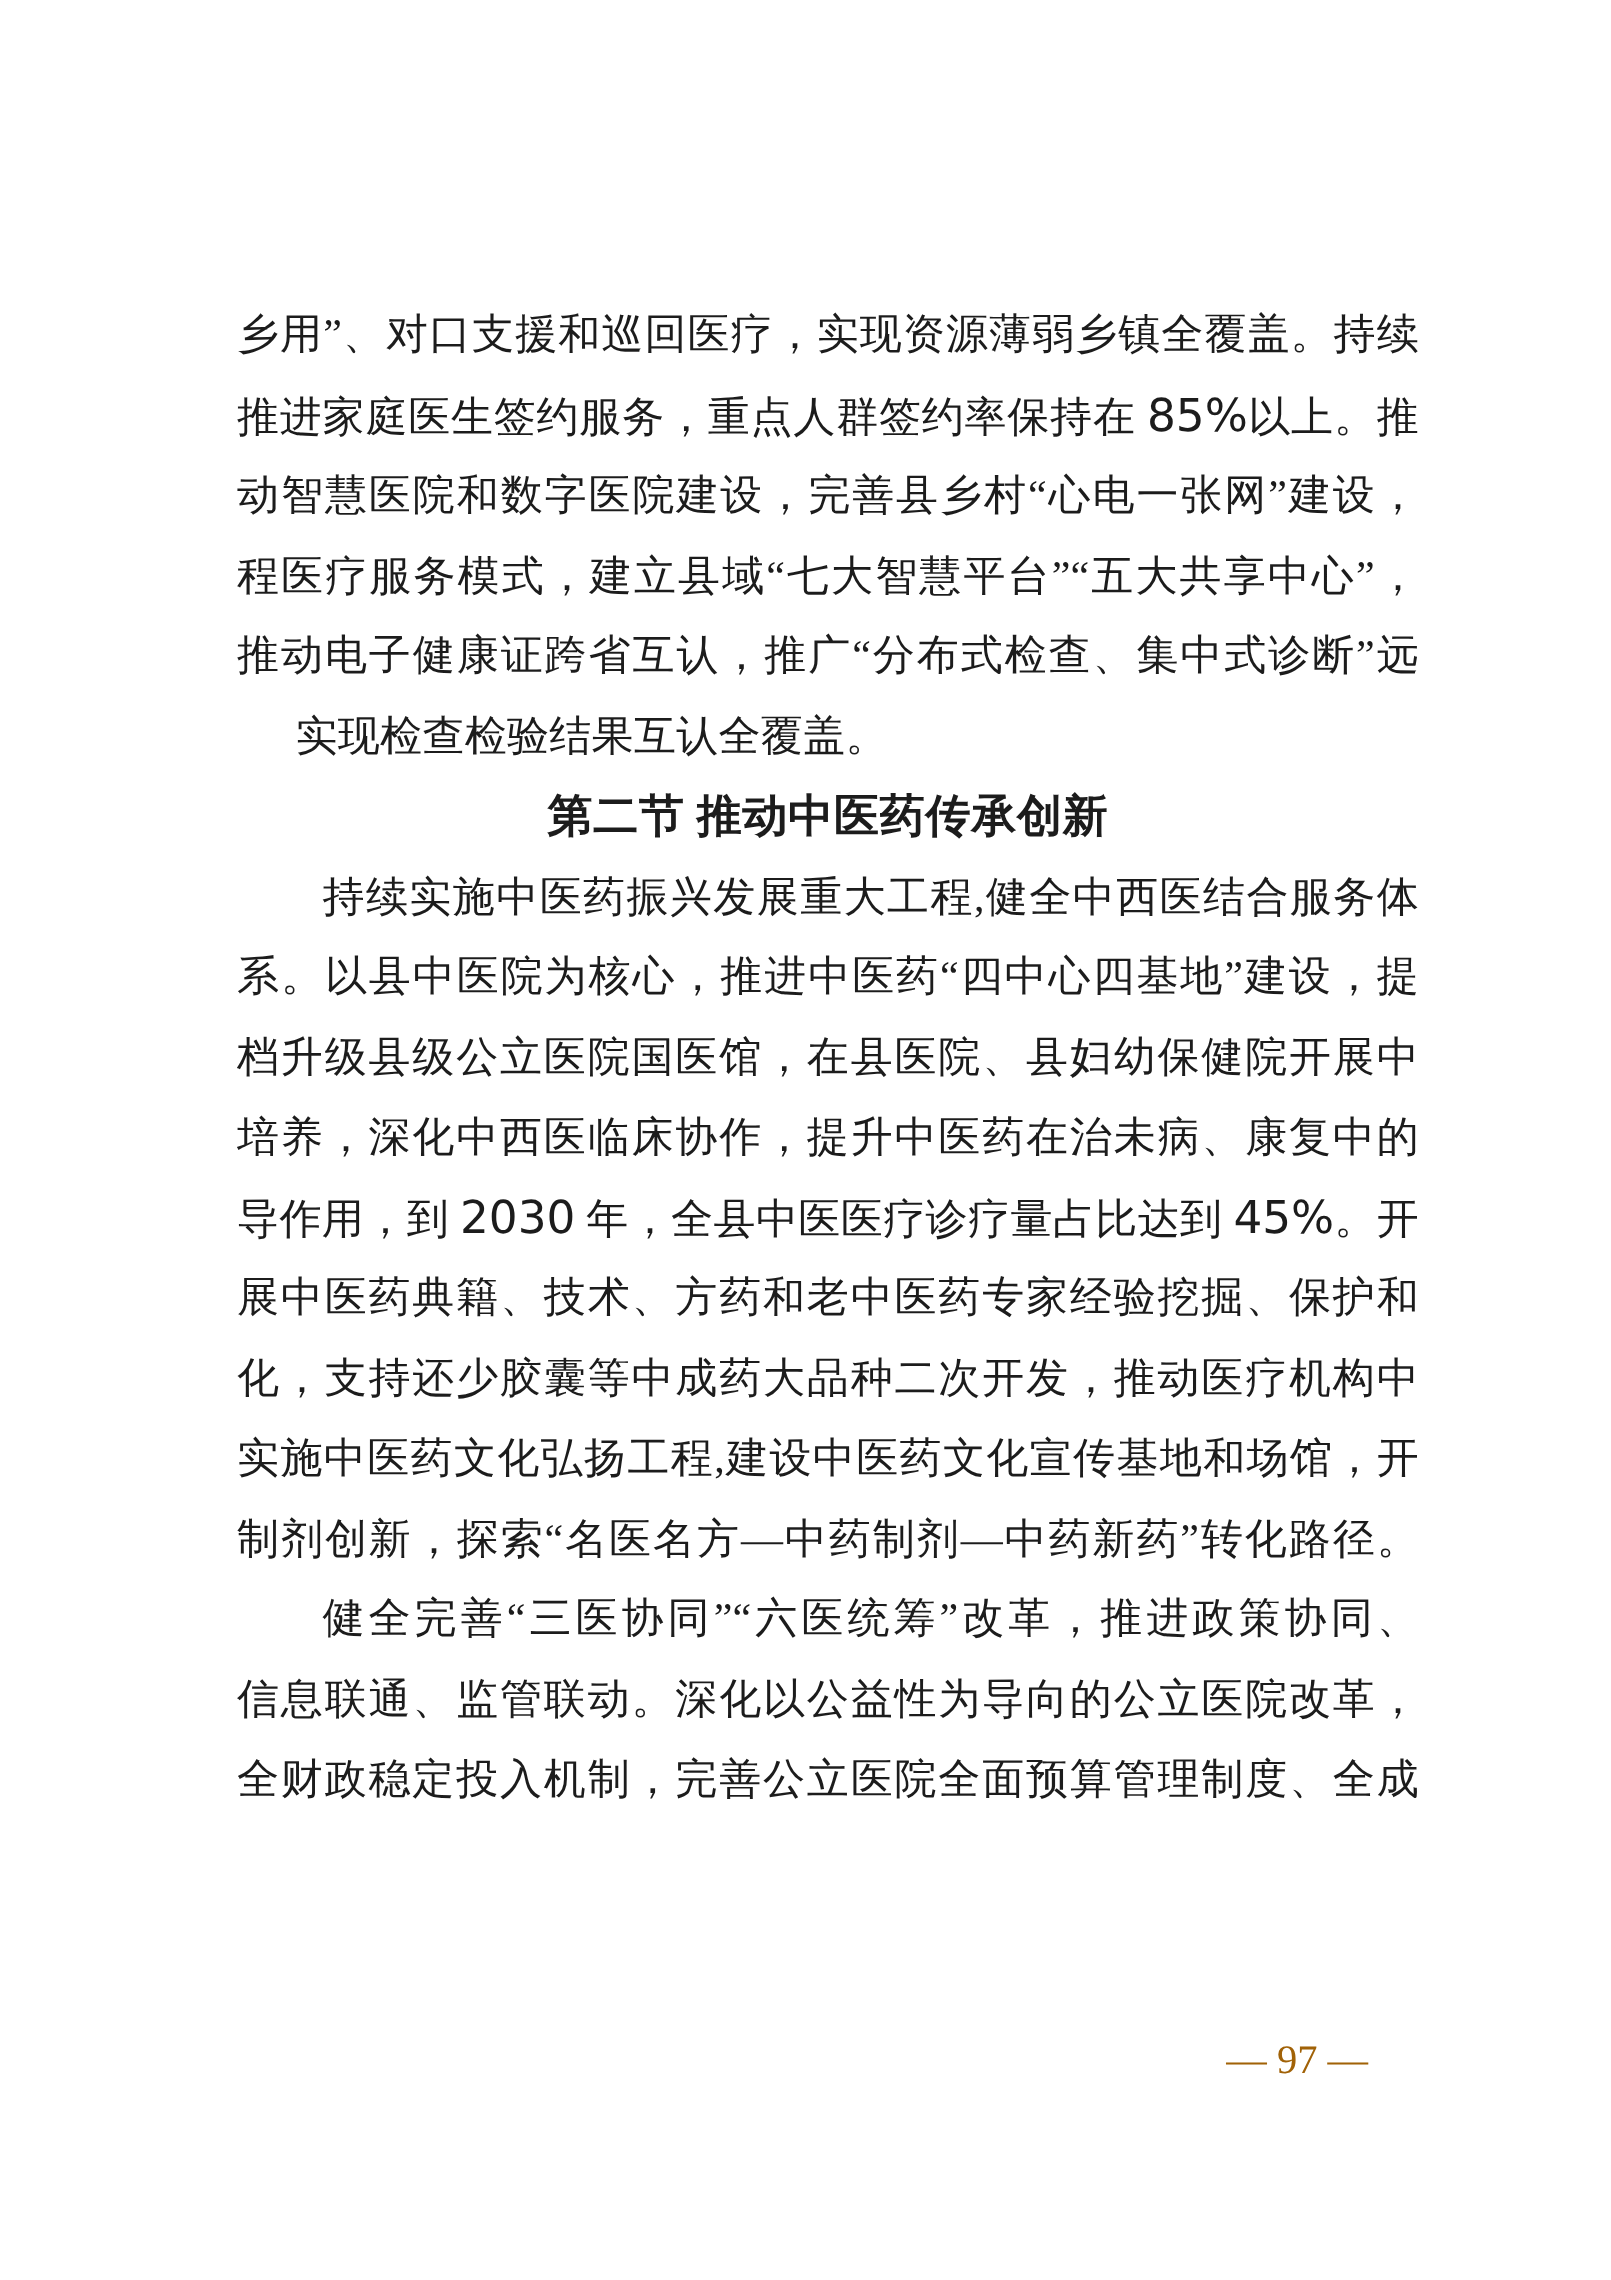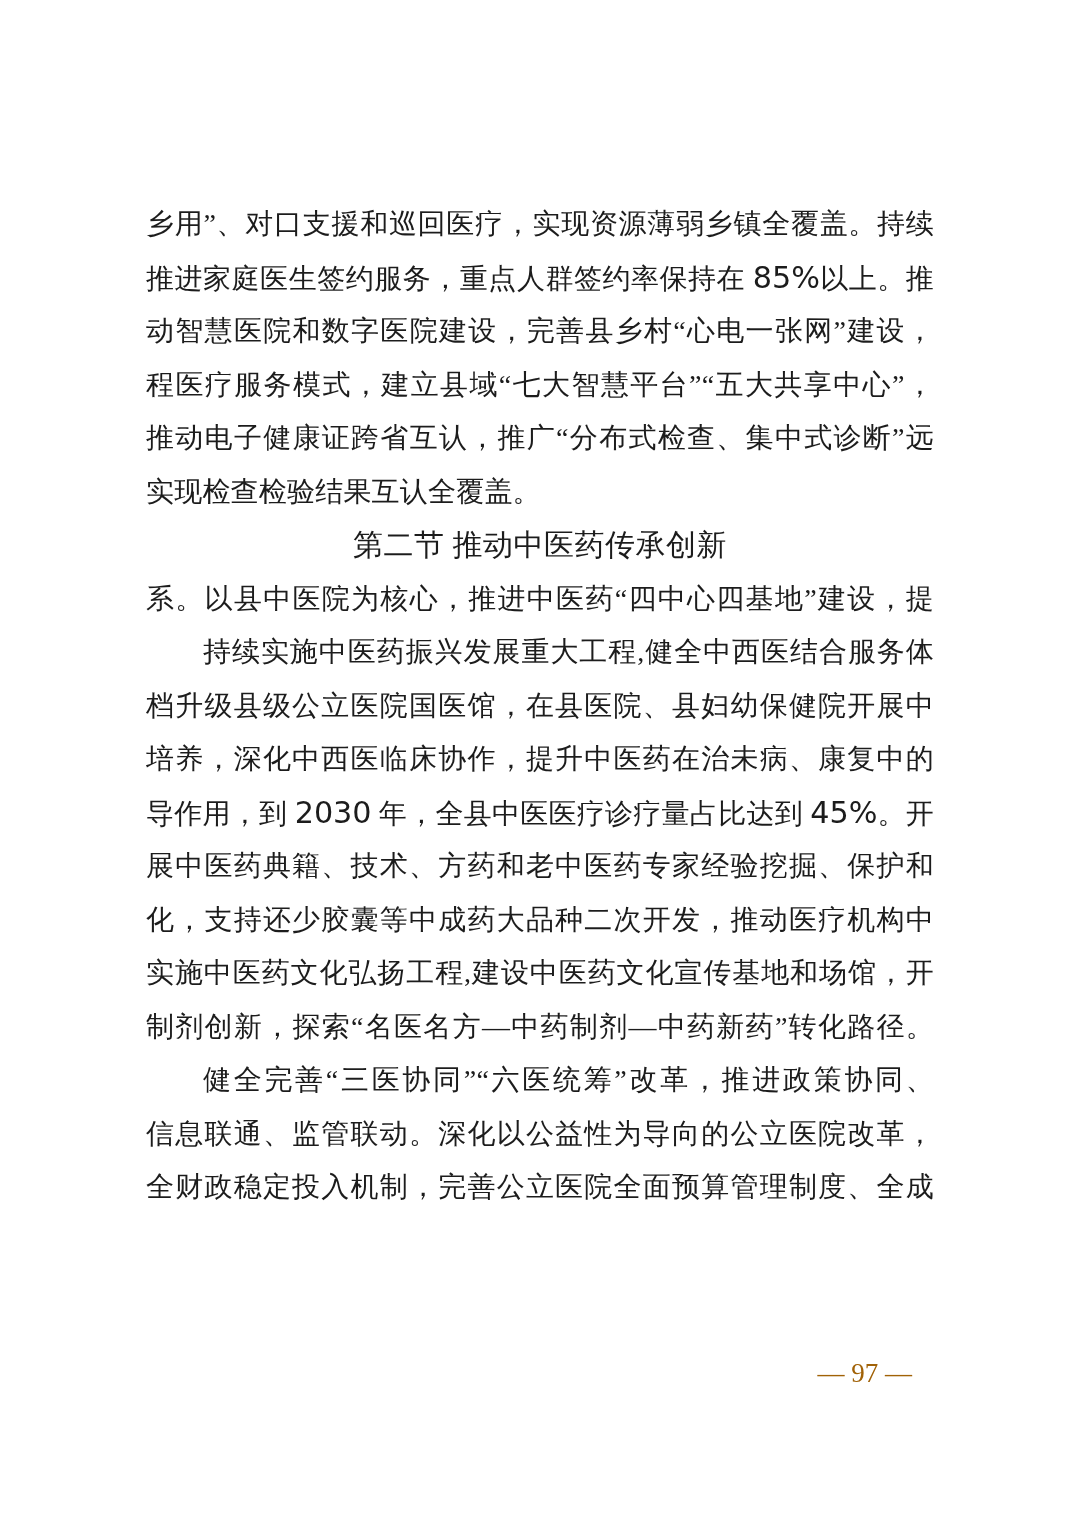--- a/index.html
+++ b/index.html
@@ -11,44 +11,45 @@
     position: relative;
     width: 1074px;
     height: 1520px;
     background: #ffffff;
     overflow: hidden;
     font-family: "Liberation Serif", "DejaVu Serif", serif;
     color: #1c1c1c;
   }
   .content {
     position: absolute;
-    left: 146px;
+    left: 158px;
     top: 197px;
     width: 788px;
   }
   .line {
     height: 53.5px;
     line-height: 53.5px;
     font-size: 28px;
     overflow: hidden;
     text-align: justify;
     text-align-last: justify;
     letter-spacing: 0.2px;
   }
   .line.lastline {
     text-align-last: left;
+    margin-left: 39px;
   }
   .line.indent {
     padding-left: 57px;
   }
   .heading {
     height: 53.5px;
     line-height: 53.5px;
     font-size: 30px;
-    font-weight: normal;
+    font-weight: bold;
     overflow: hidden;
     text-align: center;
     text-align-last: center;
     letter-spacing: 0.5px;
   }
   .num {
     font-family: "DejaVu Sans", sans-serif;
     font-size: 1.08em;
     letter-spacing: 0;
   }
@@ -68,22 +69,22 @@
 
 <div class="page">
   <div class="content" id="doc-content">
       <div class="line">乡用”、对口支援和巡回医疗，实现资源薄弱乡镇全覆盖。持续</div>
       <div class="line">推进家庭医生签约服务，重点人群签约率保持在 <span class="num">85%</span>以上。推</div>
       <div class="line">动智慧医院和数字医院建设，完善县乡村“心电一张网”建设，</div>
       <div class="line">程医疗服务模式，建立县域“七大智慧平台”“五大共享中心”，</div>
       <div class="line">推动电子健康证跨省互认，推广“分布式检查、集中式诊断”远</div>
       <div class="line lastline">实现检查检验结果互认全覆盖。</div>
       <div class="heading">第二节 推动中医药传承创新</div>
+      <div class="line indent">持续实施中医药振兴发展重大工程,健全中西医结合服务体</div>
       <div class="line">系。以县中医院为核心，推进中医药“四中心四基地”建设，提</div>
-      <div class="line indent">持续实施中医药振兴发展重大工程,健全中西医结合服务体</div>
       <div class="line">档升级县级公立医院国医馆，在县医院、县妇幼保健院开展中西</div>
       <div class="line">培养，深化中西医临床协作，提升中医药在治未病、康复中的主</div>
       <div class="line">导作用，到 <span class="num">2030</span> 年，全县中医医疗诊疗量占比达到 <span class="num">45%</span>。开</div>
       <div class="line">展中医药典籍、技术、方药和老中医药专家经验挖掘、保护和转</div>
       <div class="line">化，支持还少胶囊等中成药大品种二次开发，推动医疗机构中药</div>
       <div class="line">实施中医药文化弘扬工程,建设中医药文化宣传基地和场馆，开</div>
       <div class="line">制剂创新，探索“名医名方—中药制剂—中药新药”转化路径。</div>
       <div class="line indent">健全完善“三医协同”“六医统筹”改革，推进政策协同、</div>
       <div class="line">信息联通、监管联动。深化以公益性为导向的公立医院改革，健</div>
       <div class="line">全财政稳定投入机制，完善公立医院全面预算管理制度、全成本</div>

